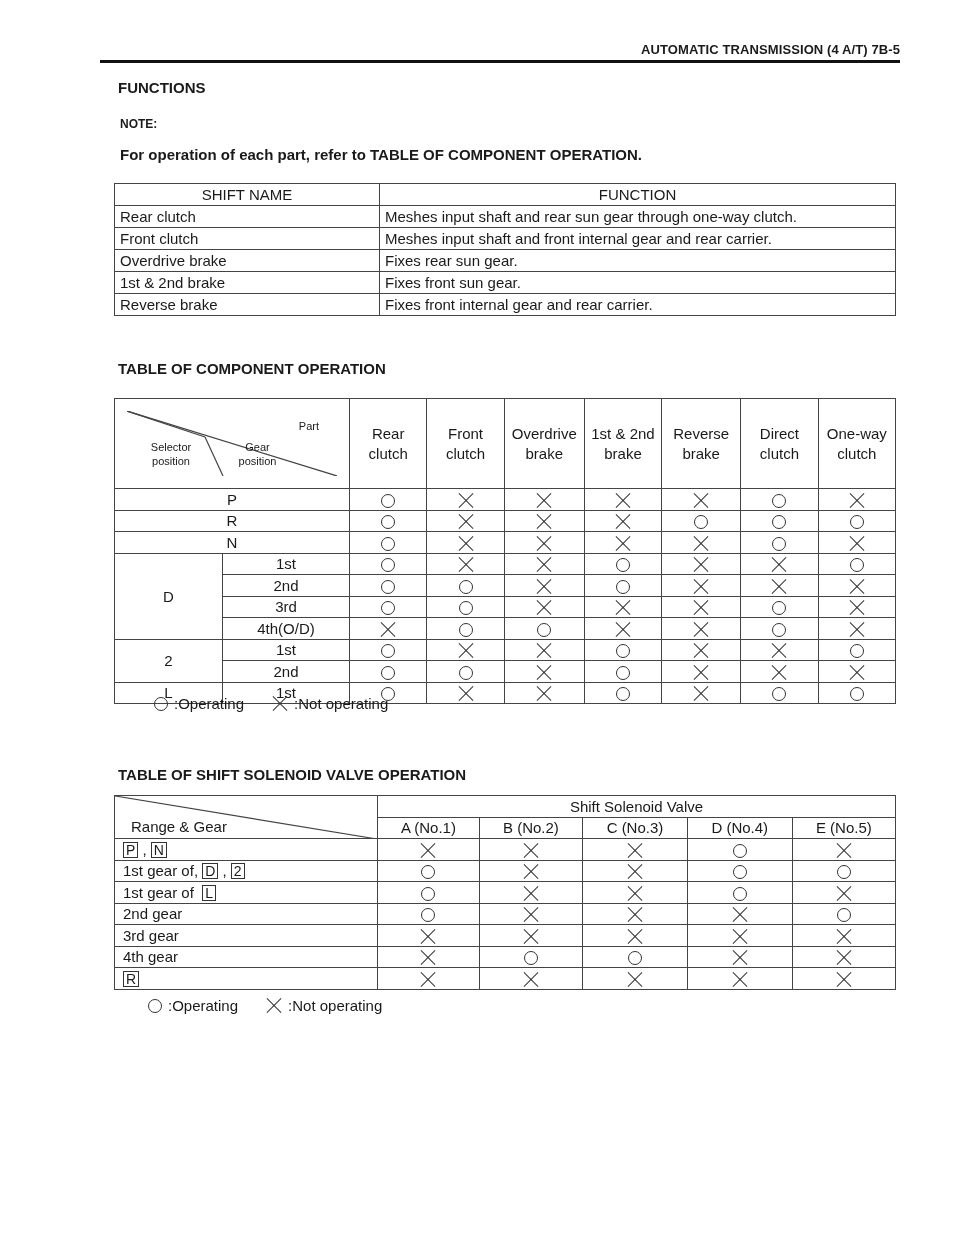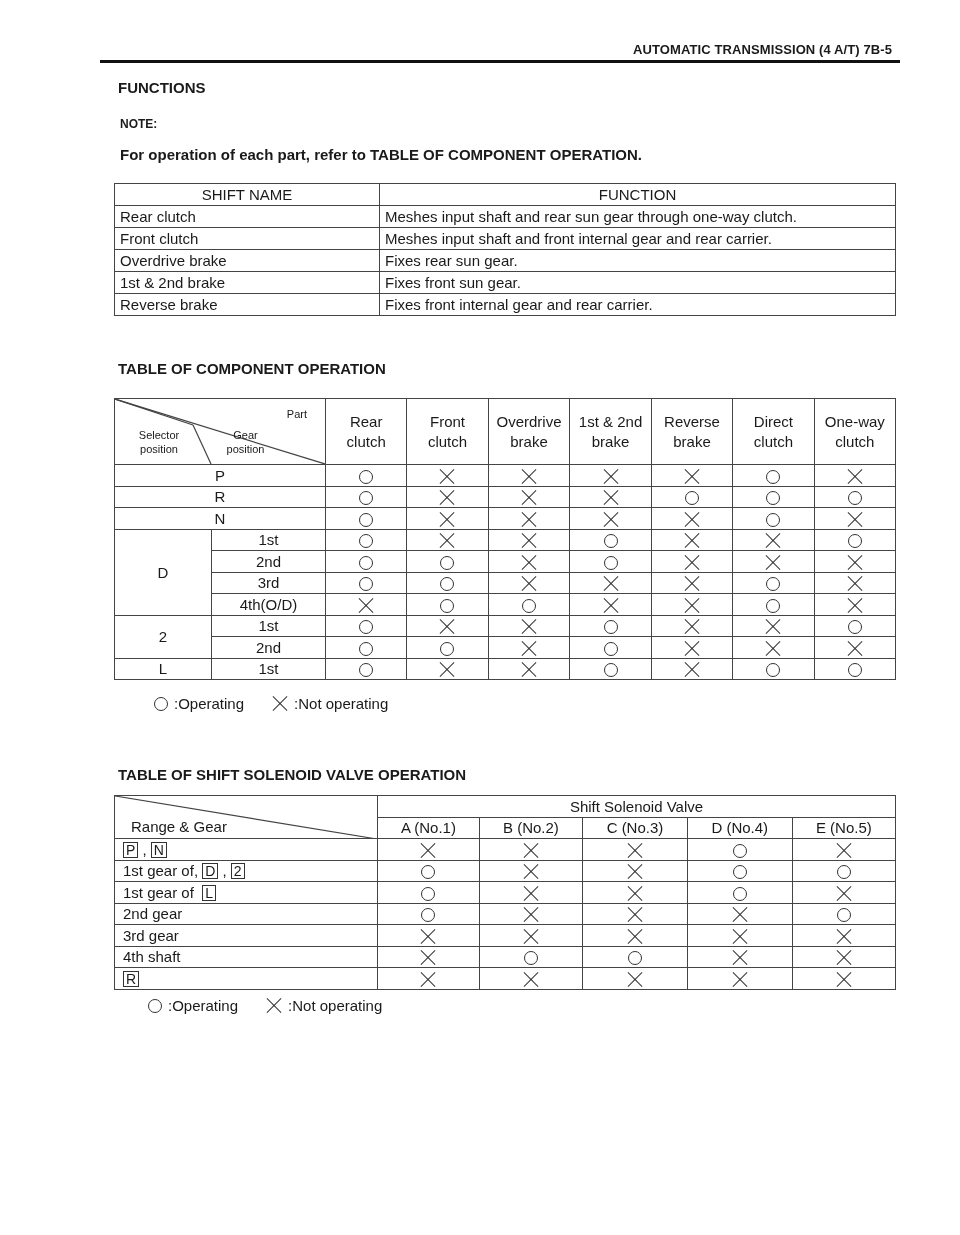--- a/index.html
+++ b/index.html
@@ -1,37 +1,37 @@
 <!DOCTYPE html>
 <html><head>
 <meta charset="utf-8">
 <style>
   html, body { margin: 0; padding: 0; background: #ffffff; }
   body { width: 960px; height: 1235px; position: relative; font-family: "Liberation Sans", sans-serif; color: #1a1a1a; overflow: hidden; }
-  .header-title { position: absolute; right: 68px; top: 42px; font-weight: bold; font-size: 13px; letter-spacing: 0.1px; }
+  .header-title { position: absolute; right: 60px; top: 42px; font-weight: bold; font-size: 13px; letter-spacing: 0.1px; }
   .header-rule { position: absolute; left: 100px; width: 800px; top: 60px; height: 3px; background: #111; }
   .section-title { position: absolute; left: 118px; font-weight: bold; font-size: 15px; }
   .note-label { position: absolute; left: 120px; top: 117px; font-weight: bold; font-size: 12px; }
   .note-text { position: absolute; left: 120px; top: 146px; font-weight: bold; font-size: 15px; }
 
   table { border-collapse: collapse; position: absolute; font-size: 15px; }
   td, th { border: 1.3px solid #444; padding: 0; font-weight: normal; }
 
   
   #functions-table { left: 114px; top: 183px; width: 782px; }
   #functions-table td, #functions-table th { height: 21px; }
   #functions-table th { text-align: center; }
   #functions-table td { padding-left: 5px; }
   #functions-table .col-part { width: 264px; }
 
   
   #component-table { left: 114px; top: 398px; width: 782px; }
   #component-table th.colhead { width: 81px; text-align: center; line-height: 20px; height: 65px; }
   #component-table td { height: 20.5px; text-align: center; }
-  #component-table .corner { width: 210px; position: relative; padding: 0; }
+  #component-table .corner { width: 210px; position: relative; padding: 12px; }
   #component-table .sel-cell { width: 96px; }
   #component-table .gear-cell { width: 113px; }
 
   .corner-box { position: relative; width: 210px; height: 65px; }
   .corner-box svg { position: absolute; left: 0; top: 0; }
   .corner-lbl { position: absolute; font-size: 11px; line-height: 14px; }
 
   
   #solenoid-table { left: 114px; top: 795px; width: 782px; }
   #solenoid-table td, #solenoid-table th { height: 20.5px; }
@@ -314,21 +314,21 @@
       </tr>
       <tr>
         <td class="rg"><span style="white-space: pre;">3rd gear</span></td>
         <td class="sym"><span class="sym-cross"></span></td>
         <td class="sym"><span class="sym-cross"></span></td>
         <td class="sym"><span class="sym-cross"></span></td>
         <td class="sym"><span class="sym-cross"></span></td>
         <td class="sym"><span class="sym-cross"></span></td>
       </tr>
       <tr>
-        <td class="rg"><span style="white-space: pre;">4th shaft</span></td>
+        <td class="rg"><span style="white-space: pre;">4th gear</span></td>
         <td class="sym"><span class="sym-cross"></span></td>
         <td class="sym"><span class="sym-circle"></span></td>
         <td class="sym"><span class="sym-circle"></span></td>
         <td class="sym"><span class="sym-cross"></span></td>
         <td class="sym"><span class="sym-cross"></span></td>
       </tr>
       <tr>
         <td class="rg"><span class="boxed">R</span></td>
         <td class="sym"><span class="sym-cross"></span></td>
         <td class="sym"><span class="sym-cross"></span></td>

